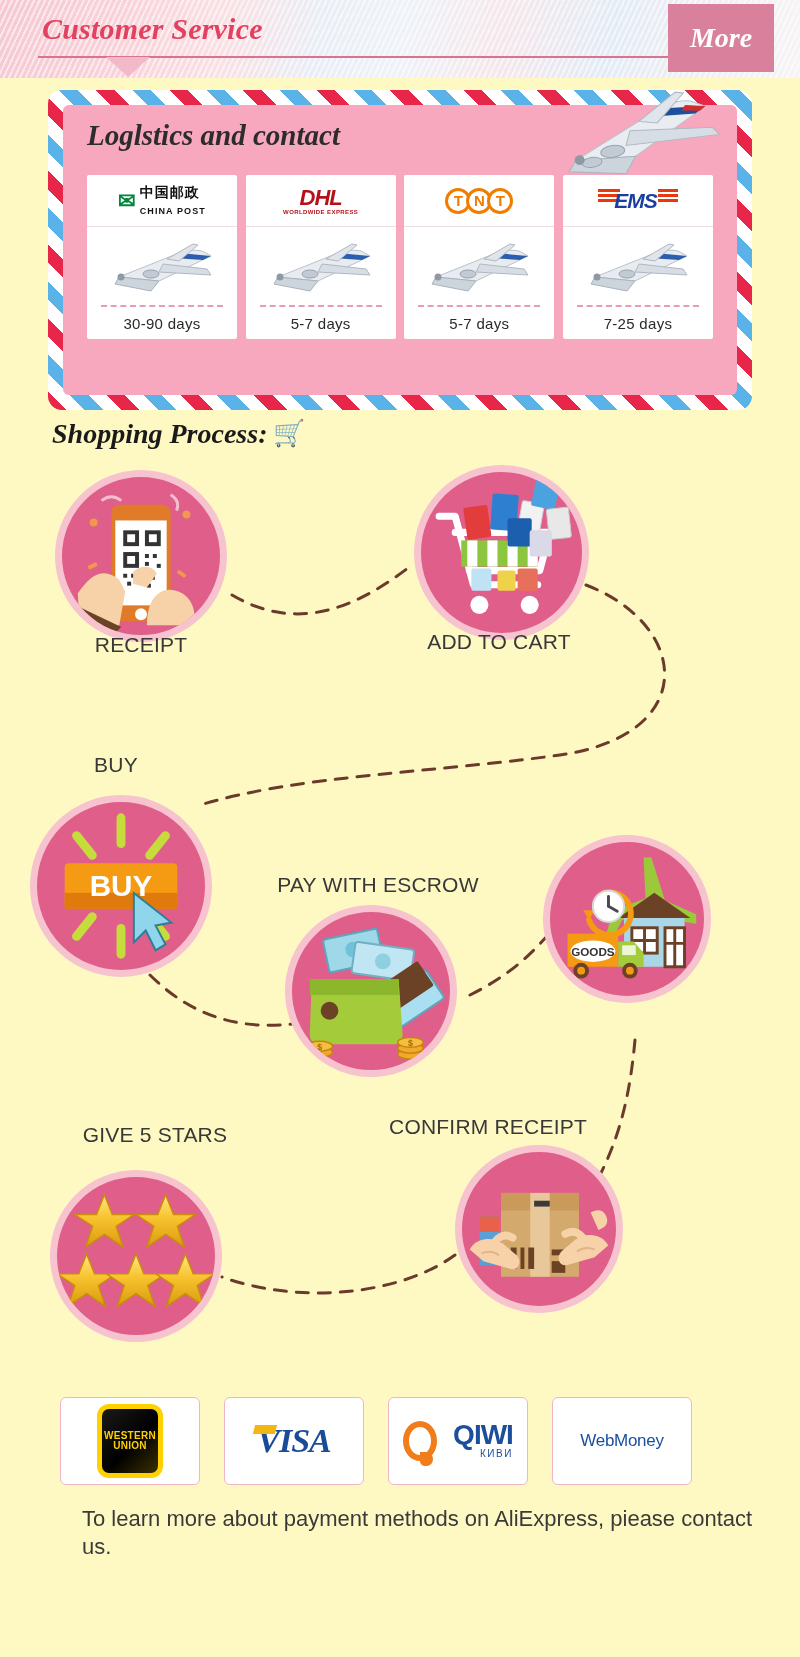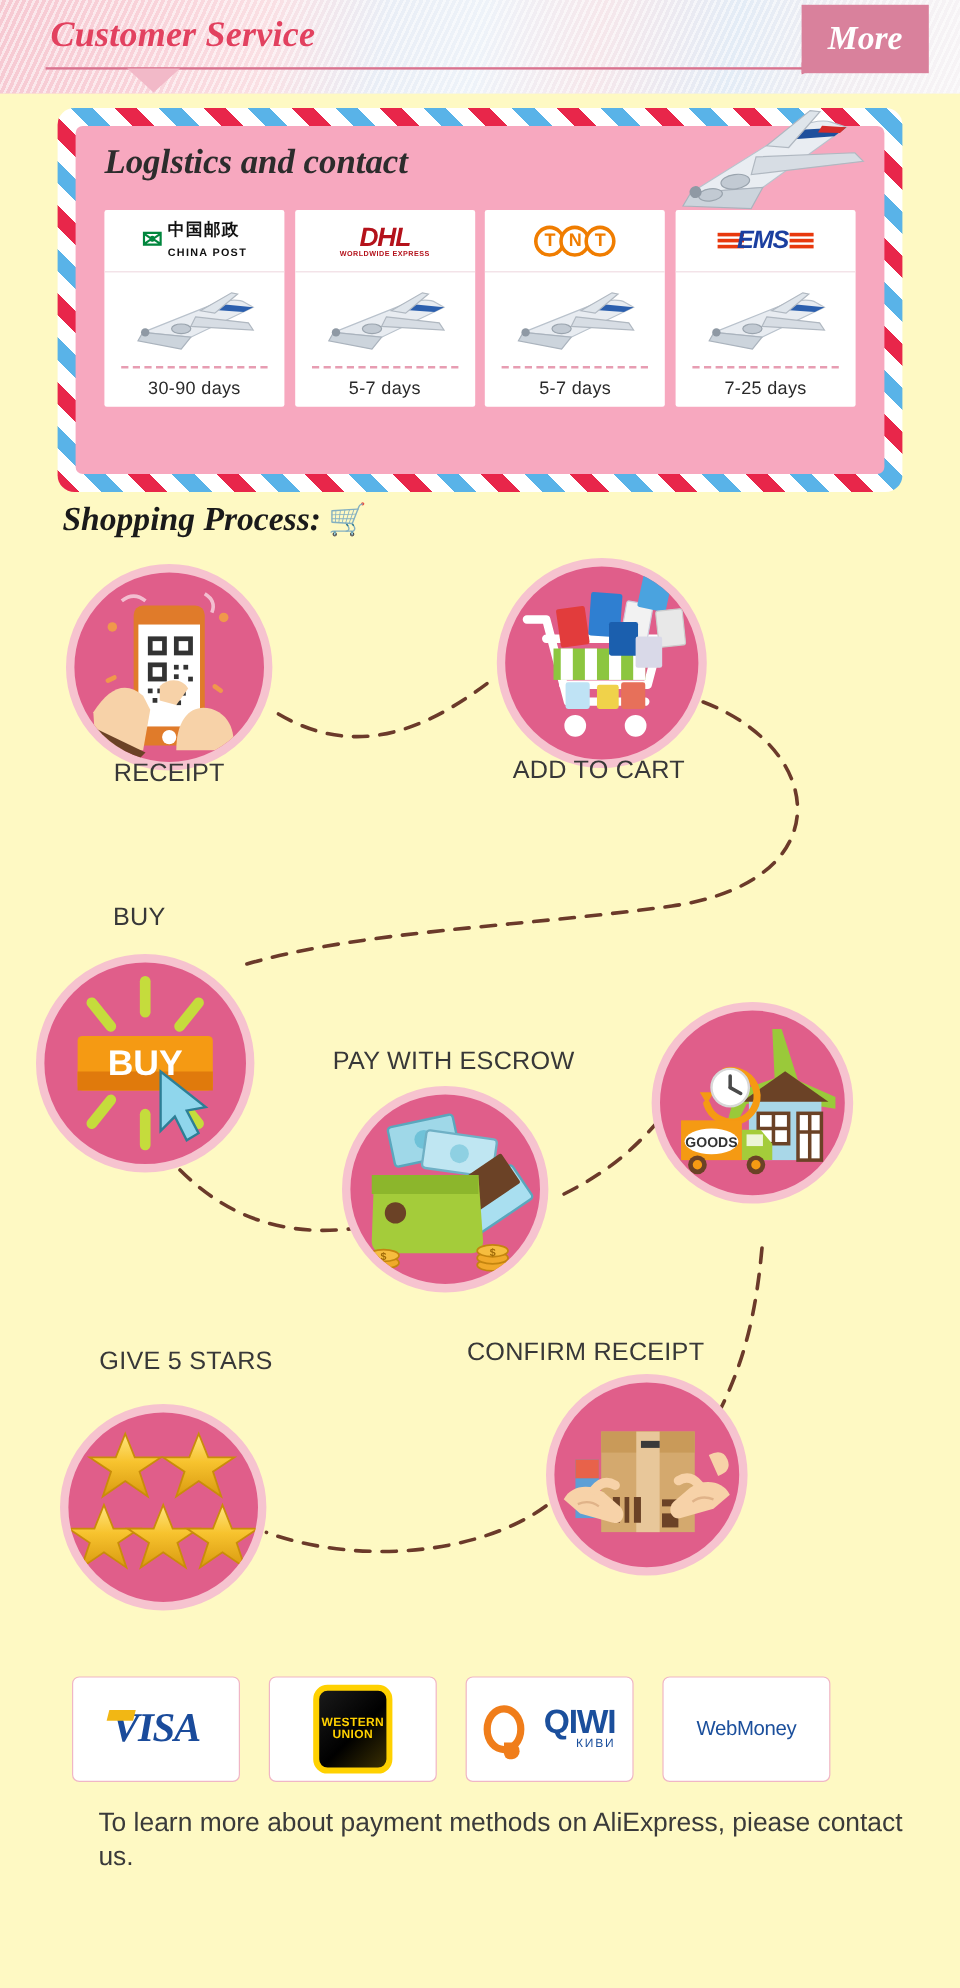--- a/index.html
+++ b/index.html
@@ -73,21 +73,21 @@
     position: absolute;
     left: 106px; top: 57px;
     width: 0; height: 0;
     border-left: 22px solid transparent;
     border-right: 22px solid transparent;
     border-top: 20px solid #f2b9c8;
   }
   .hdr-more {
     position: absolute;
     right: 26px; top: 4px;
-    width: 106px; height: 57px;
+    width: 106px; height: 68px;
     background: #d9819c;
     display: flex; align-items: center; justify-content: center;
     font-family: "Liberation Serif", serif;
     font-style: italic;
     font-weight: bold;
     font-size: 28px;
     color: #ffffff;
     cursor: pointer;
   }
 
@@ -177,21 +177,21 @@
   }
   .m-dhl .dhl-sub { font-size:6px; font-weight:bold; color:#b4121b; letter-spacing:0.4px; }
   .m-tnt { display:flex; }
   .m-tnt span {
     width:26px;height:26px;border:3px solid #f07d00;border-radius:50%;
     color:#f07d00;font-weight:bold;font-size:15px;
     display:flex;align-items:center;justify-content:center;
     margin-left:-5px; background:#fff;
   }
   .m-tnt span:first-child{margin-left:0;}
-  .m-ems { display:flex; align-items:center; }
+  .m-ems { display:flex; }
   .m-ems .ems-bars { display:flex; flex-direction:column; gap:2px; margin-right:-6px; }
   .m-ems .ems-bars i { display:block; width:22px;height:3px;background:#e8380d; }
   .m-ems .ems-txt {
     font-style:italic;font-weight:bold;font-size:21px;color:#1b3fa0;letter-spacing:-1px;
   }
   .m-ems .ems-bars2 { display:flex; flex-direction:column; gap:2px; margin-left:1px;}
   .m-ems .ems-bars2 i { display:block; width:20px;height:3px;background:#e8380d; }
 
   
   .plane-sm { width: 110px; height: 64px; }
@@ -700,30 +700,30 @@
       </div>
     </div>
     <div class="node-label lbl-stars">GIVE 5 STARS</div>
 
   </div>
 
 
   <div class="pay-cards">
 
     <div class="pay-card">
-      <span class="visa-mark">VISA</span>
-    </div>
-
-    <div class="pay-card">
       <span class="wu-mark">
         <span>
           <span>WESTERN</span><br>
           <span>UNION</span>
         </span>
       </span>
+    </div>
+
+    <div class="pay-card">
+      <span class="visa-mark">VISA</span>
     </div>
 
     <div class="pay-card">
       <span class="qiwi-mark">
         <span class="qiwi-o"></span>
         <span class="qiwi-txt">
           <span class="q1">QIWI</span>
           <span class="q2">КИВИ</span>
         </span>
       </span>

